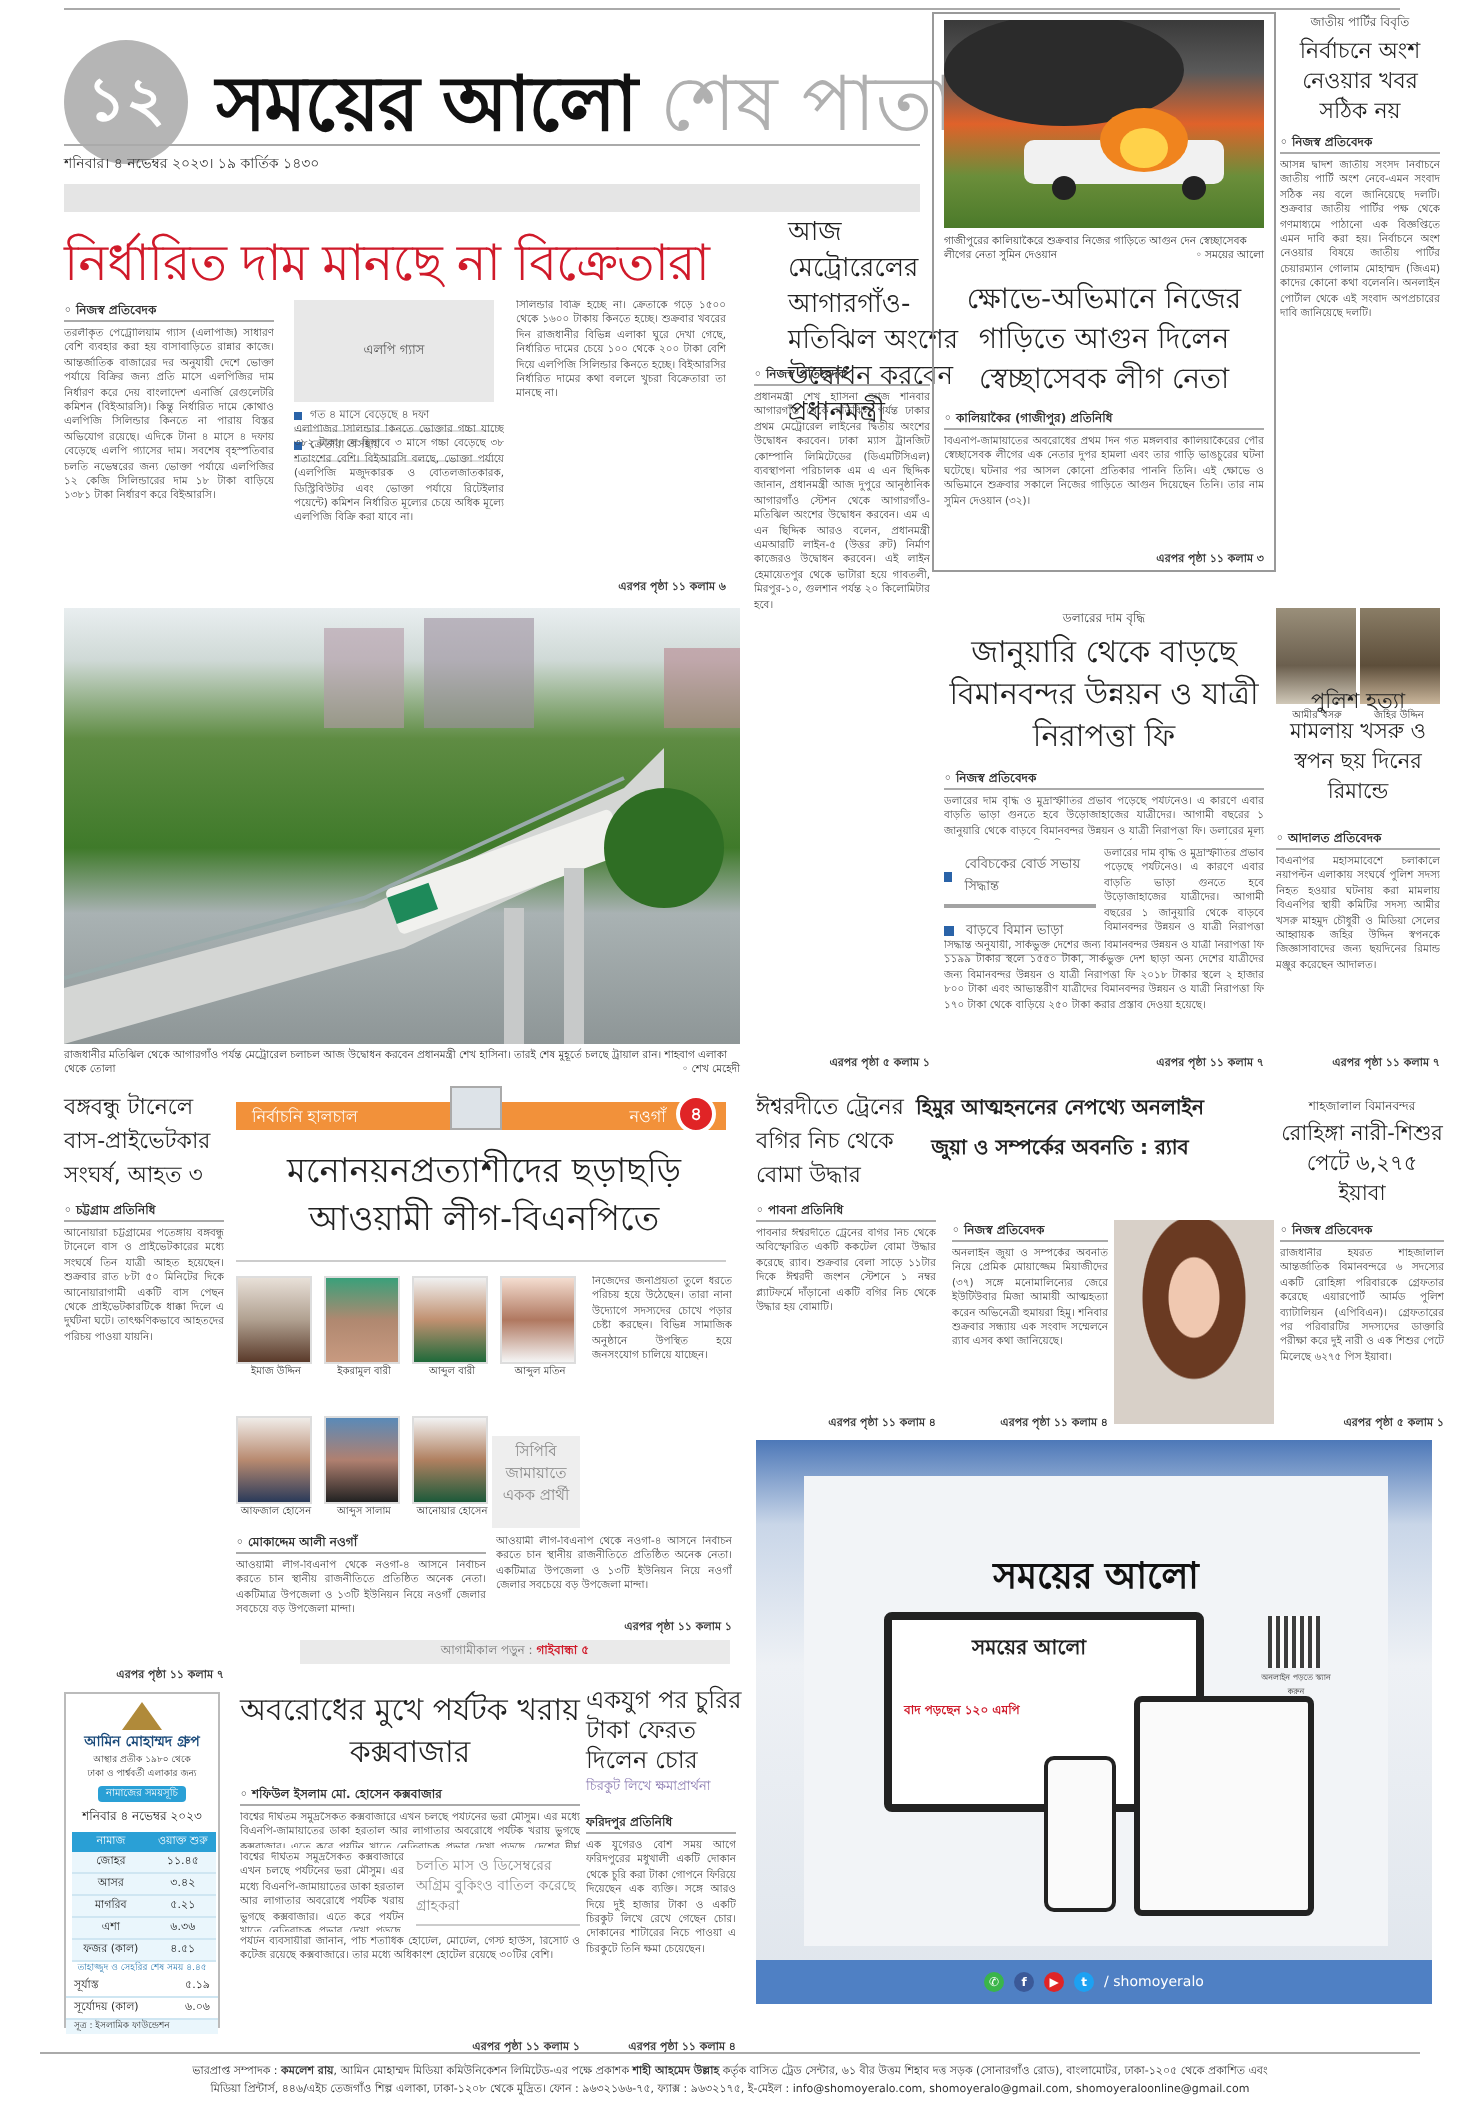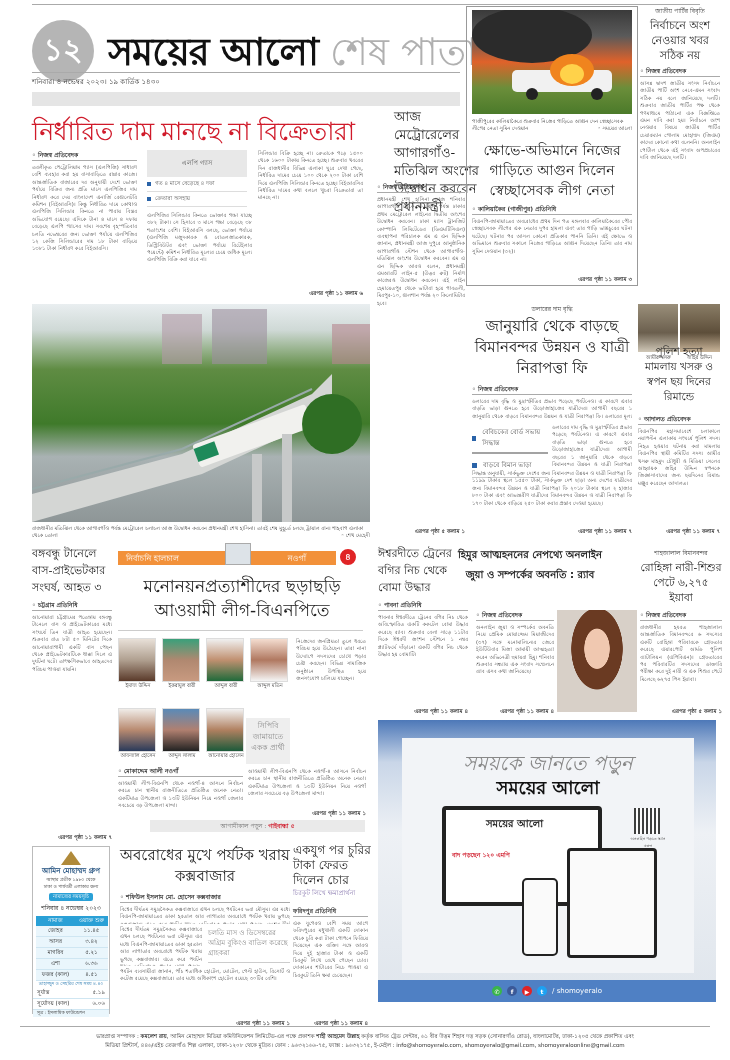--- a/index.html
+++ b/index.html
@@ -22,34 +22,34 @@
   .body-text::after { content: ""; }
   .cont { font-size: 5.5px; color: #333; text-align: right; font-weight: bold; }
   .caption { font-size: 5.2px; line-height: 7px; color: #333; }
 
   .head-red { color: #d01a2a; font-size: 25px; left: 32px; top: 112px; letter-spacing: -0.5px; white-space: nowrap; }
   .head-lg { font-size: 17px; line-height: 22px; color: #222; text-align: center; }
   .head-md { font-size: 13px; line-height: 18px; color: #222; }
 
   
   .lpbox { left: 147px; top: 150px; width: 100px; height: 50px; }
-  .lpbox .t { background: #e8e8e8; font-size: 6.5px; text-align: center; padding: 8px 0; color: #555; }
+  .lpbox .t { background: #e8e8e8; font-size: 6.5px; text-align: center; padding: 20px 0; color: #555; }
   .lpbox .li { font-size: 5.5px; color: #555; padding: 3px 0 3px 0; border-bottom: 1px solid #ddd; display: flex; align-items: center; gap: 4px; }
   .bullet { width: 4px; height: 4px; background: #2a63a8; display: inline-block; }
 
   
   .img { overflow: hidden; }
   .metro-photo { left: 32px; top: 304px; width: 338px; height: 218px; background: linear-gradient(180deg,#e9eef0 0%, #cfd9d6 12%, #5f8c43 30%, #3f7a2a 55%, #a9b2b3 70%, #8e9697 100%); }
   .car-photo { left: 472px; top: 10px; width: 160px; height: 104px; background: linear-gradient(180deg,#3a3a3a 0%,#5a5a5a 25%,#e0622a 50%,#6b8e3a 75%,#4b7a2a 100%); }
 
   .box-border { border: 1px solid #999; }
   .blue-square { width: 5px; height: 5px; background: #2a63a8; display: inline-block; margin-right: 6px; }
 
   
-  .banner { left: 118px; top: 551px; width: 218px; height: 14px; background: #f2913a; display: flex; justify-content: space-between; align-items: center; padding: 0 8px; color: #fff; font-size: 8px; }
+  .banner { left: 118px; top: 551px; width: 245px; height: 14px; background: #f2913a; display: flex; justify-content: space-between; align-items: center; padding: 0 8px; color: #fff; font-size: 8px; }
   .banner-badge { left: 338px; top: 547px; width: 20px; height: 20px; border-radius: 50%; background: #e02426; color: #fff; font-size: 9px; font-weight: bold; display: flex; align-items: center; justify-content: center; border: 2px solid #fff; }
   .ballot { left: 225px; top: 543px; width: 26px; height: 22px; background: #dde3e8; border: 1px solid #aaa; }
 
   .portrait { width: 38px; height: 44px; border: 1px solid #ddd; }
   .p-name { font-size: 5px; color: #333; text-align: center; width: 40px; }
 
   .jamaat-box { left: 246px; top: 718px; width: 44px; height: 46px; background: #eee; color: #888; font-size: 7.5px; text-align: center; line-height: 11px; padding-top: 2px; }
 
   .read-tomorrow { left: 150px; top: 820px; width: 215px; height: 12px; background: #eaeaea; font-size: 6px; text-align: center; line-height: 12px; color: #777; }
   .read-tomorrow b { color: #d01a2a; }
@@ -337,21 +337,20 @@
     </div>
   <div class="rise">
       <span>সূর্যোদয় (কাল)</span>
       <span>৬.০৬</span>
     </div>
   <div class="sm" style="text-align:left;padding-left:4px;background:#eaf6fc;">সূত্র : ইসলামিক ফাউন্ডেশন</div>
 </div>
 
 <div class="abs ad">
   <div class="ad-inner">
-    <div class="ad-script">সময়কে জানতে পড়ুন</div>
     <div class="ad-logo">সময়ের আলো</div>
     <div class="laptop">
       <div class="laptop-brand">সময়ের আলো</div>
       <div class="laptop-head">বাদ পড়ছেন ১২০ এমপি</div>
     </div>
     <div class="tablet"></div>
     <div class="phone"></div>
     <div class="qr"></div>
     <div class="qr-label">অনলাইন পড়তে স্ক্যান করুন</div>
     <div class="url-pill">

